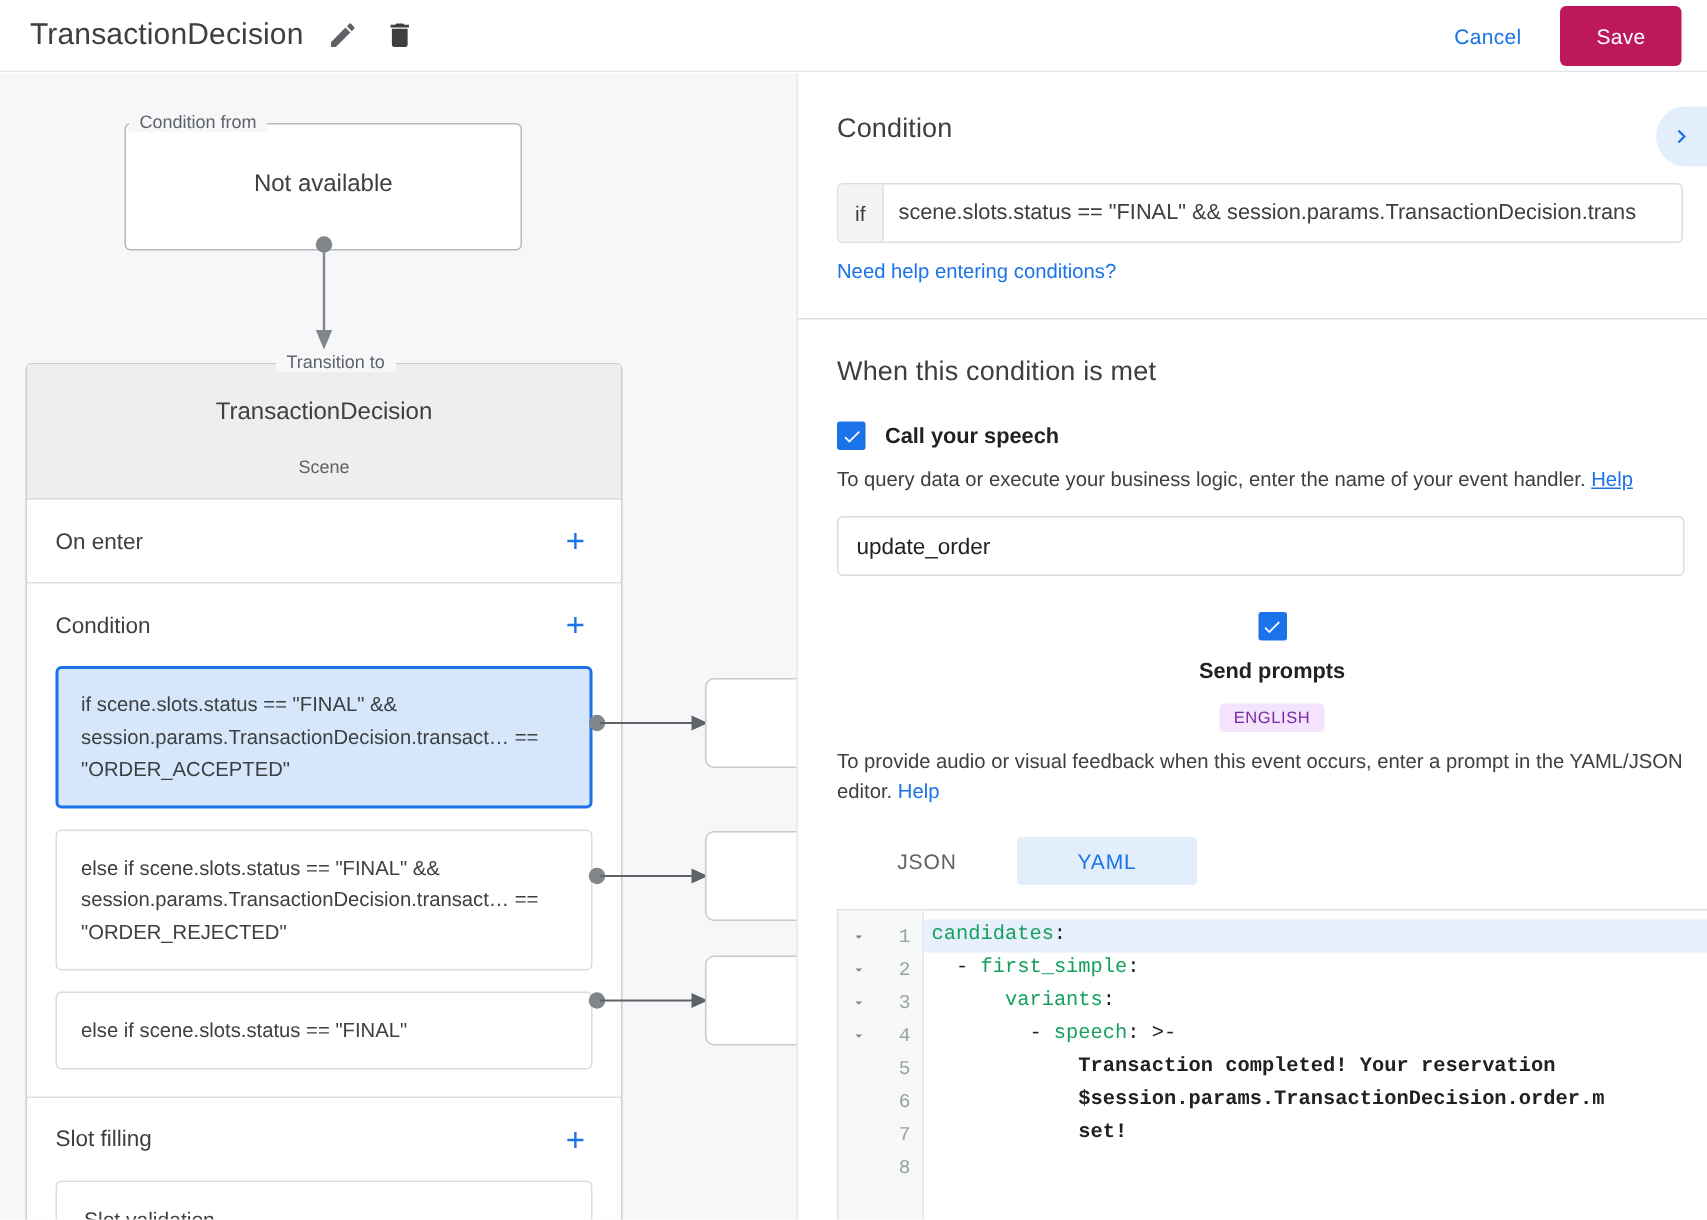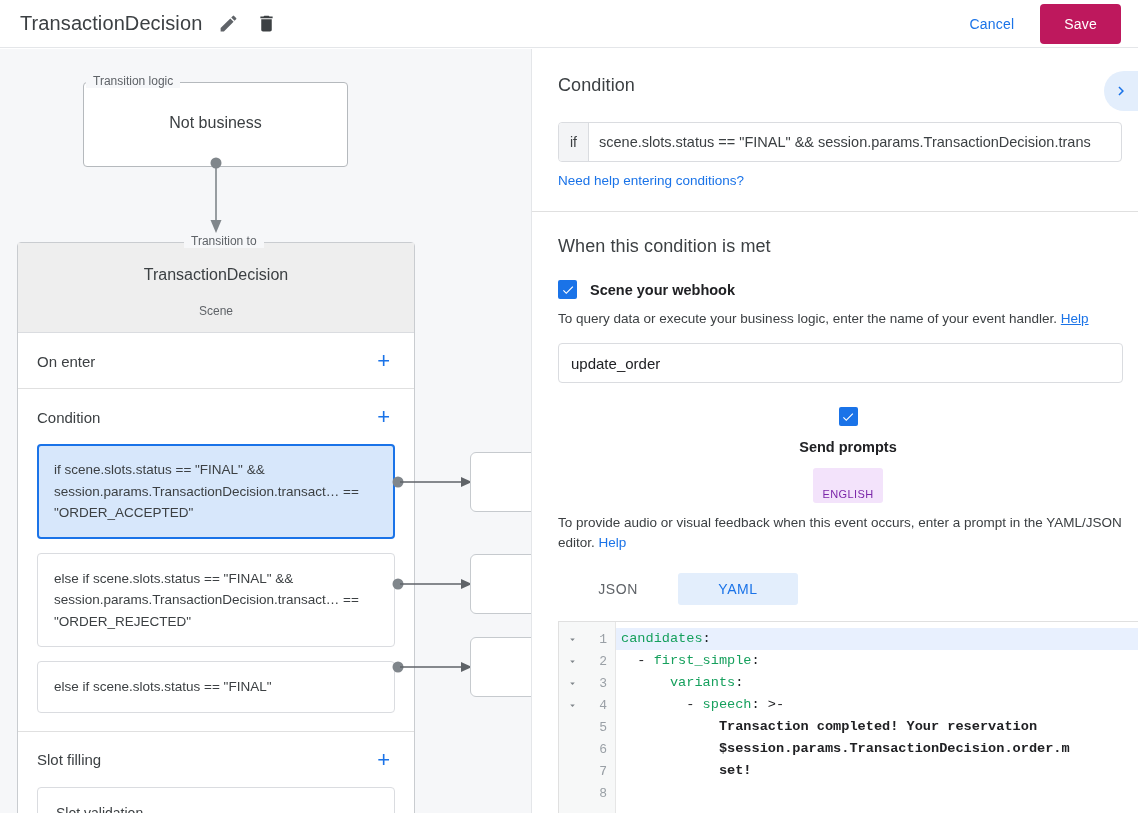--- a/index.html
+++ b/index.html
@@ -170,21 +170,21 @@
 
   .check-row { display: flex; align-items: center; margin: 23px 0 0 26px; gap: 13px; }
   .checkbox {
     width: 19px; height: 19px; border-radius: 2px; background: #1a73e8;
     display: flex; align-items: center; justify-content: center; cursor: pointer;
     flex: 0 0 auto;
   }
   .check-label { font-size: 14.5px; color: #202124; font-weight: bold; }
   .lang-badge {
     background: #f3e3fb; color: #7b26a8; font-size: 11px;
-    padding: 20px 9px 3px 9px; border-radius: 3px; letter-spacing: 0.4px;
+    padding: 4px 9px 3px 9px; border-radius: 3px; letter-spacing: 0.4px;
   }
   .desc {
     margin: 10px 16px 0 26px; font-size: 13.5px; color: #3c4043; line-height: 20px;
   }
   .desc a { color: #1a73e8; text-decoration: underline; cursor: pointer; }
   .desc a.plain { text-decoration: none; }
 
   .wh-input {
     display: block; margin: 14px 16px 0 26px; width: 565px; height: 40px;
     border: 1px solid #dadce0; border-radius: 4px; padding: 0 12px;
@@ -248,22 +248,22 @@
 
   <div class="topbar-right">
     <button class="btn-cancel">Cancel</button>
     <button class="btn-save">Save</button>
   </div>
 </div>
 
 <div class="left-panel">
 
   <div class="trans-from"></div>
-  <div class="trans-from-legend">Transition logic</div>
-  <div class="trans-from-text">Not business</div>
+  <div class="trans-from-legend">Condition from</div>
+  <div class="trans-from-text">Not available</div>
 
   <svg class="conn-down" width="36" height="80">
     <circle cx="18" cy="6" r="5.5" fill="#80868b"></circle>
     <line x1="18" y1="10" x2="18" y2="66" stroke="#80868b" stroke-width="1.6"></line>
     <polygon points="18,76 12.5,63 23.5,63" fill="#80868b"></polygon>
   </svg>
 
   <div class="scene-legend">Transition to</div>
   <div class="scene-card">
 
@@ -343,21 +343,21 @@
 
   <div class="rp-section-b">
     <div class="rp-h2">When this condition is met</div>
 
     <div class="check-row">
       <span class="checkbox">
         <svg width="14" height="14" viewBox="0 0 24 24">
             <path fill="#ffffff" d="M9 16.17 4.83 12l-1.42 1.41L9 19 21 7l-1.41-1.41z"></path>
           </svg>
       </span>
-      <span class="check-label">Scene your webhook</span>
+      <span class="check-label">Call your speech</span>
     </div>
     <div class="desc">
       <span>To query data or execute your business logic, enter the name of your event handler.</span>
       <a>Help</a>
     </div>
     <input class="wh-input" value="update_order" style="">
 
     <div class="check-row" style="margin-top:24px;flex-direction:column;">
       <span class="checkbox">
         <svg width="14" height="14" viewBox="0 0 24 24">

